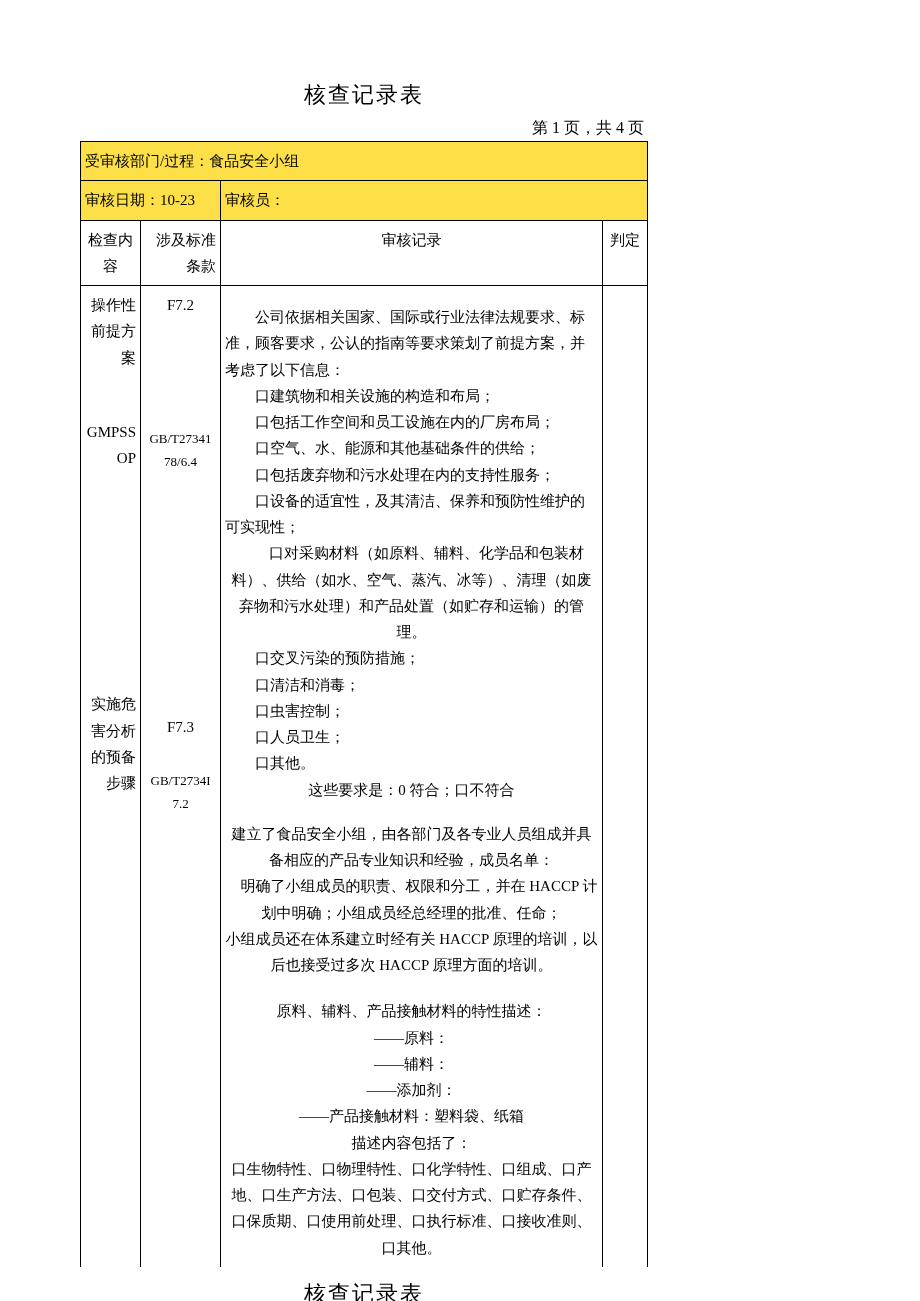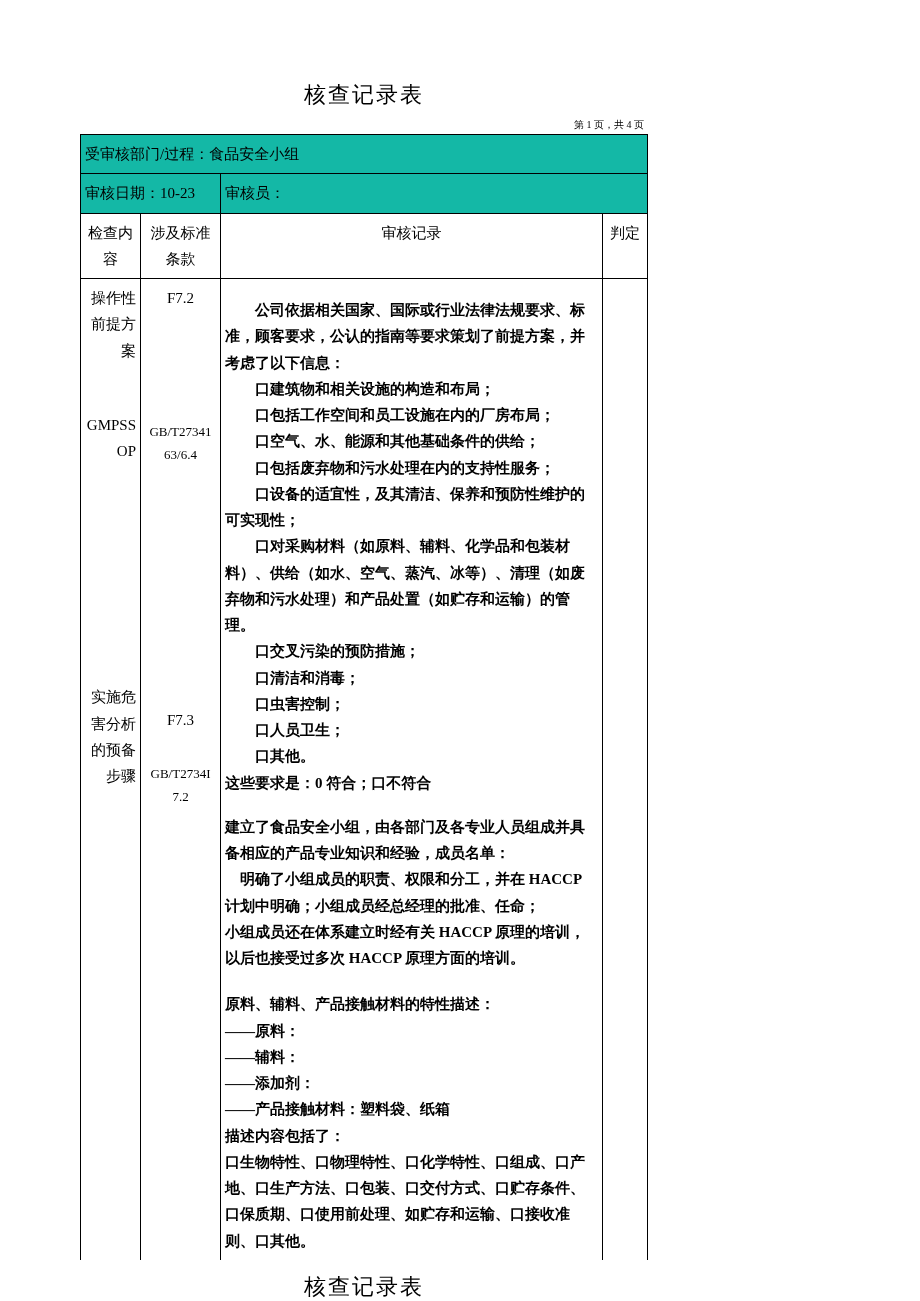--- a/index.html
+++ b/index.html
@@ -17,57 +17,57 @@
     box-sizing: border-box;
   }
   .title {
     text-align: center;
     font-size: 22px;
     margin-bottom: 8px;
     letter-spacing: 2px;
   }
   .page-info {
     text-align: right;
-    font-size: 10px;
+    font-size: 16px;
     margin-bottom: 2px;
     padding-right: 4px;
   }
   table.main {
     border-collapse: collapse;
     width: 100%;
     table-layout: fixed;
   }
   table.main td, table.main th {
     border: 1px solid #000;
     vertical-align: top;
     padding: 6px 4px;
     font-size: 15px;
     line-height: 1.75;
   }
   .header-row td {
-    background: #14b8a6;
+    background: #fde047;
   }
   .col-check {
     width: 60px;
     text-align: center;
   }
   .col-std {
     width: 80px;
     text-align: center;
   }
   .col-record {
     width: auto;
     margin-left: 25px;
   }
   .col-judge {
     width: 45px;
     text-align: center;
   }
   .para { margin: 0; text-indent: 2em; }
-  .noindent { margin: 0; text-indent: 0; }
+  .noindent { margin: 0; text-indent: 0; text-align: center; }
   .std-sub { font-size: 13px; font-weight: normal; }
   .record-cell p { margin: 0; }
   .spacer-top { height: 12px; }
   .section2 {
     margin-top: 12px;
   }
   .title2 {
     text-align: center;
     font-size: 22px;
     letter-spacing: 2px;
@@ -107,21 +107,21 @@
       <td colspan="2">
         <span>审核日期：</span><span>10-23</span>
       </td>
       <td colspan="2">
         <span>审核员：</span>
       </td>
     </tr>
 
     <tr>
       <td class="col-check" style="text-align:center">检查内容</td>
-      <td class="col-std" style="text-align:center">涉及标准条款</td>
+      <td class="col-std" style="text-align:right">涉及标准条款</td>
       <td class="col-record" style="text-align:center">审核记录</td>
       <td class="col-judge" style="text-align:center">判定</td>
     </tr>
 
     <tr>
       <td class="col-check" rowspan="2" style="text-align:right; border-bottom:none;">
         <div>操作性</div>
         <div>前提方</div>
         <div>案</div>
         <div style="height:48px"></div>
@@ -130,28 +130,28 @@
         <div style="height:220px"></div>
         <div>实施危</div>
         <div>害分析</div>
         <div>的预备</div>
         <div>步骤</div>
       </td>
       <td class="col-std" rowspan="2" style="text-align:center; border-bottom:none;">
         <div>F7.2</div>
         <div style="height:110px"></div>
         <div class="std-sub">GB/T27341</div>
-        <div class="std-sub">63/6.4</div>
+        <div class="std-sub">78/6.4</div>
         <div style="height:240px"></div>
         <div>F7.3</div>
         <div style="height:30px"></div>
         <div class="std-sub">GB/T2734I</div>
         <div class="std-sub">7.2</div>
       </td>
-      <td class="col-record record-cell" rowspan="2" style="border-bottom:none;font-weight:bold;">
+      <td class="col-record record-cell" rowspan="2" style="border-bottom:none;">
         <div class="spacer-top"></div>
         <p class="para">公司依据相关国家、国际或行业法律法规要求、标准，顾客要求，公认的指南等要求策划了前提方案，并考虑了以下信息：</p>
         <p class="para">口建筑物和相关设施的构造和布局；</p>
         <p class="para">口包括工作空间和员工设施在内的厂房布局；</p>
         <p class="para">口空气、水、能源和其他基础条件的供给；</p>
         <p class="para">口包括废弃物和污水处理在内的支持性服务；</p>
         <p class="para">口设备的适宜性，及其清洁、保养和预防性维护的可实现性；</p>
         <p class="noindent" style="text-indent:2em">口对采购材料（如原料、辅料、化学品和包装材料）、供给（如水、空气、蒸汽、冰等）、清理（如废弃物和污水处理）和产品处置（如贮存和运输）的管理。</p>
         <p class="para">口交叉污染的预防措施；</p>
         <p class="para">口清洁和消毒；</p>
@@ -163,21 +163,21 @@
         <p class="noindent">建立了食品安全小组，由各部门及各专业人员组成并具备相应的产品专业知识和经验，成员名单：</p>
         <p class="noindent">　明确了小组成员的职责、权限和分工，并在 HACCP 计划中明确；小组成员经总经理的批准、任命；</p>
         <p class="noindent">小组成员还在体系建立时经有关 HACCP 原理的培训，以后也接受过多次 HACCP 原理方面的培训。</p>
         <div style="height:20px"></div>
         <p class="noindent">原料、辅料、产品接触材料的特性描述：</p>
         <p class="noindent">——原料：</p>
         <p class="noindent">——辅料：</p>
         <p class="noindent">——添加剂：</p>
         <p class="noindent">——产品接触材料：塑料袋、纸箱</p>
         <p class="noindent">描述内容包括了：</p>
-        <p class="noindent">口生物特性、口物理特性、口化学特性、口组成、口产地、口生产方法、口包装、口交付方式、口贮存条件、口保质期、口使用前处理、如贮存和运输、口接收准则、口其他。</p>
+        <p class="noindent">口生物特性、口物理特性、口化学特性、口组成、口产地、口生产方法、口包装、口交付方式、口贮存条件、口保质期、口使用前处理、口执行标准、口接收准则、口其他。</p>
       </td>
       <td class="col-judge" rowspan="2" style="border-bottom:none;"></td>
     </tr>
     <tr></tr>
 
   </tbody>
     </table>
 
   <div class="section2">
     <div class="title2">核查记录表</div>

